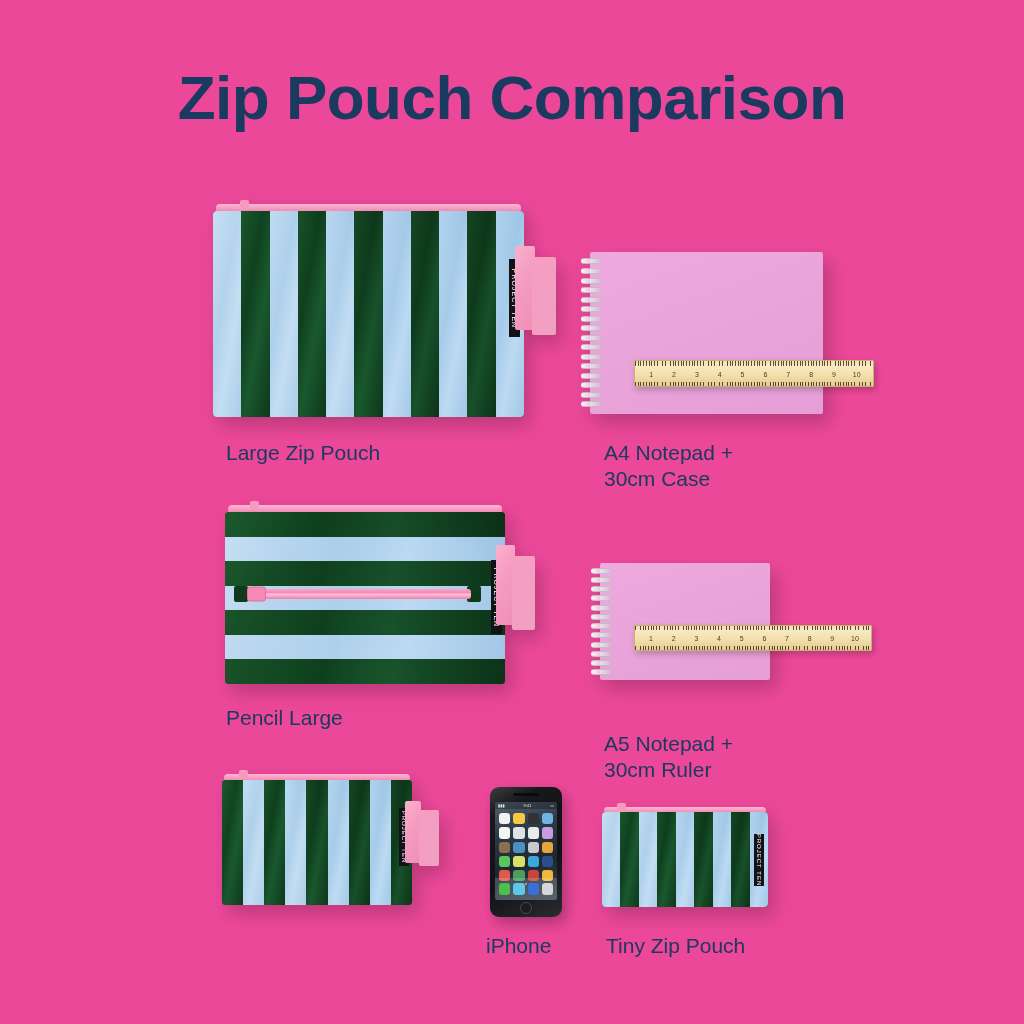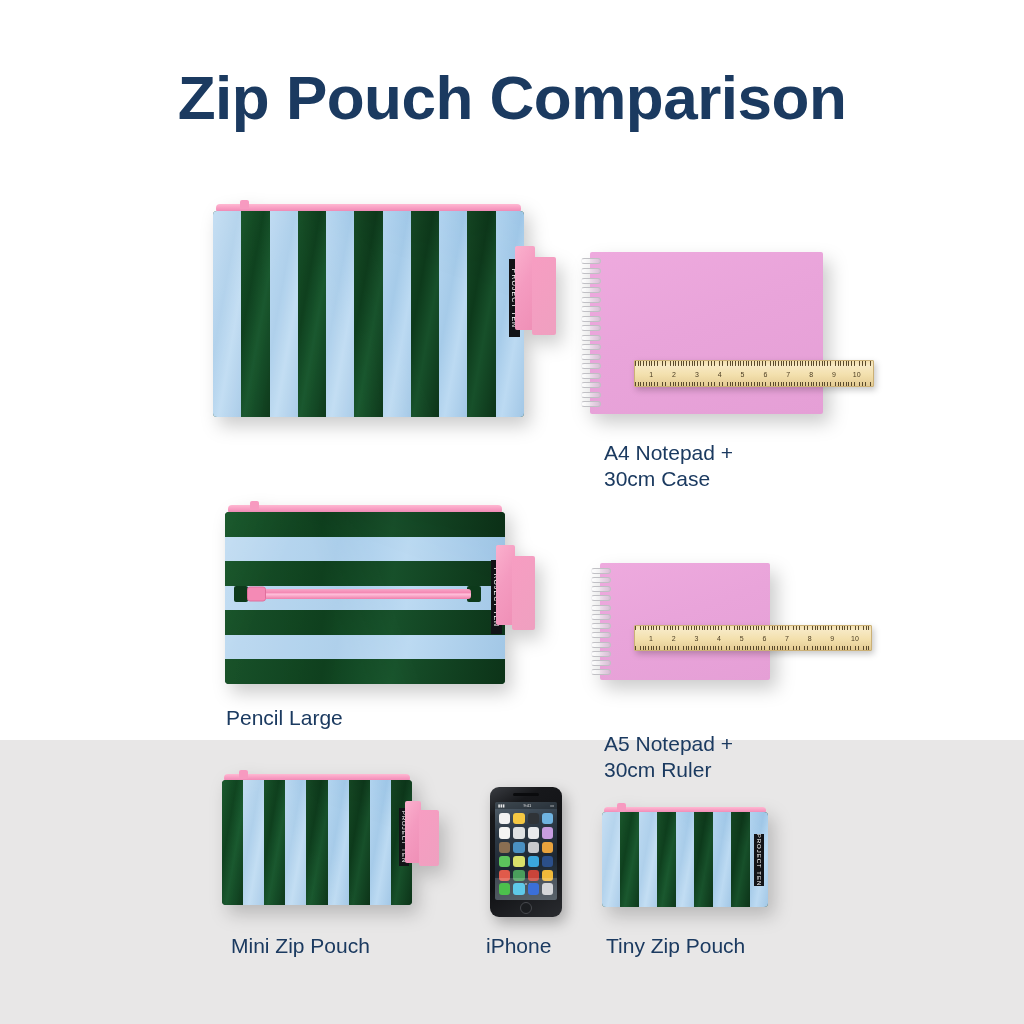--- a/index.html
+++ b/index.html
@@ -10,22 +10,22 @@
     height: 1024px;
     background: #e8e7e7;
     font-family: "Liberation Sans", sans-serif;
     overflow: hidden;
     position: relative;
   }
 
   .page {
     position: relative;
     width: 1024px;
-    height: 740px;
-    background: #ffffff;
+    height: 1024px;
+    background: #ec4899;
   }
 
   
   .title {
     position: absolute;
     left: 0; right: 0;
     top: 62px;
     text-align: center;
     font-size: 62px;
     font-weight: 700;
@@ -346,20 +346,21 @@
         </div>
         <div class="texture"></div>
       </div>
       <div class="brand" style="right:4px; top:48px; width:11px; height:78px; font-size:7px;">
         <span>PROJECT TEN</span>
       </div>
       <div class="tab" style="right:-11px; top:35px; width:20px; height:84px;"></div>
       <div class="tab-fold" style="right:-32px; top:46px; width:24px; height:78px;"></div>
     </div>
   </div>
+  <div class="caption" style="left:226px; top:440px; width:260px;">Large Zip Pouch</div>
 
   <div class="notepad" style="left:590px; top:252px; width:233px; height:162px;">
     <div class="pad-body"></div>
     <div class="spiral">
       <i></i>
         <i></i>
         <i></i>
         <i></i>
         <i></i>
         <i></i>
@@ -522,21 +523,20 @@
         </div>
         <div class="texture"></div>
       </div>
       <div class="brand" style="right:3px; top:28px; width:10px; height:58px; font-size:6px;">
         <span>PROJECT TEN</span>
       </div>
       <div class="tab" style="right:-9px; top:21px; width:16px; height:62px;"></div>
       <div class="tab-fold" style="right:-27px; top:30px; width:20px; height:56px;"></div>
     </div>
   </div>
-  <div class="caption" style="left:231px; top:933px; width:220px;">Mini Zip Pouch</div>
 
   <div class="phone" style="left:490px; top:787px; width:72px; height:130px;">
     <div class="earpiece"></div>
     <div class="phone-screen">
       <div class="status-bar">
         <span>▮▮▮</span>
         <span>9:41</span>
         <span>▭</span>
       </div>
       <div class="app-grid">

